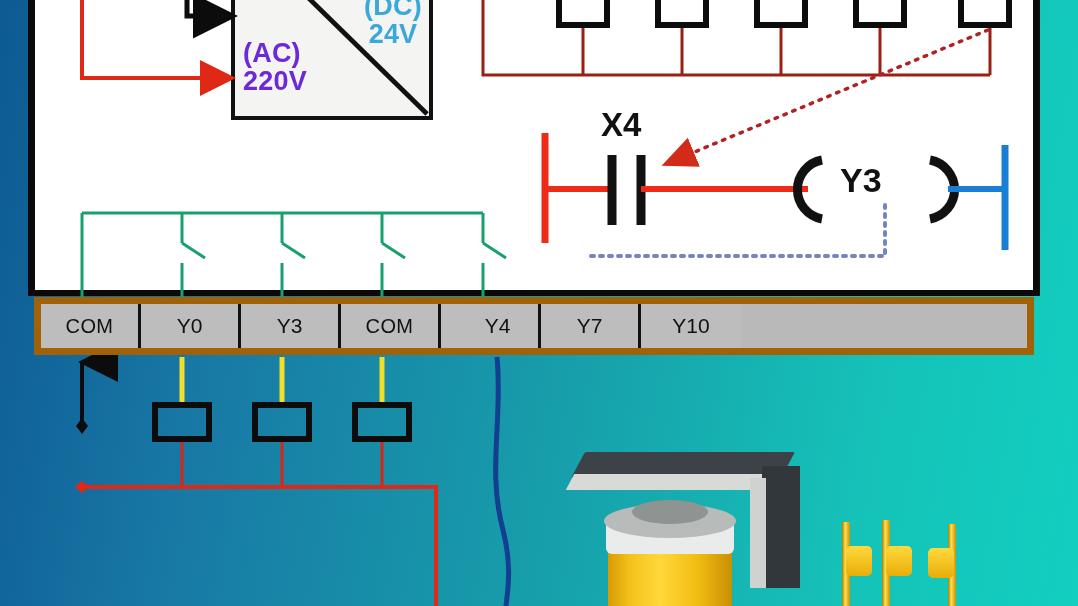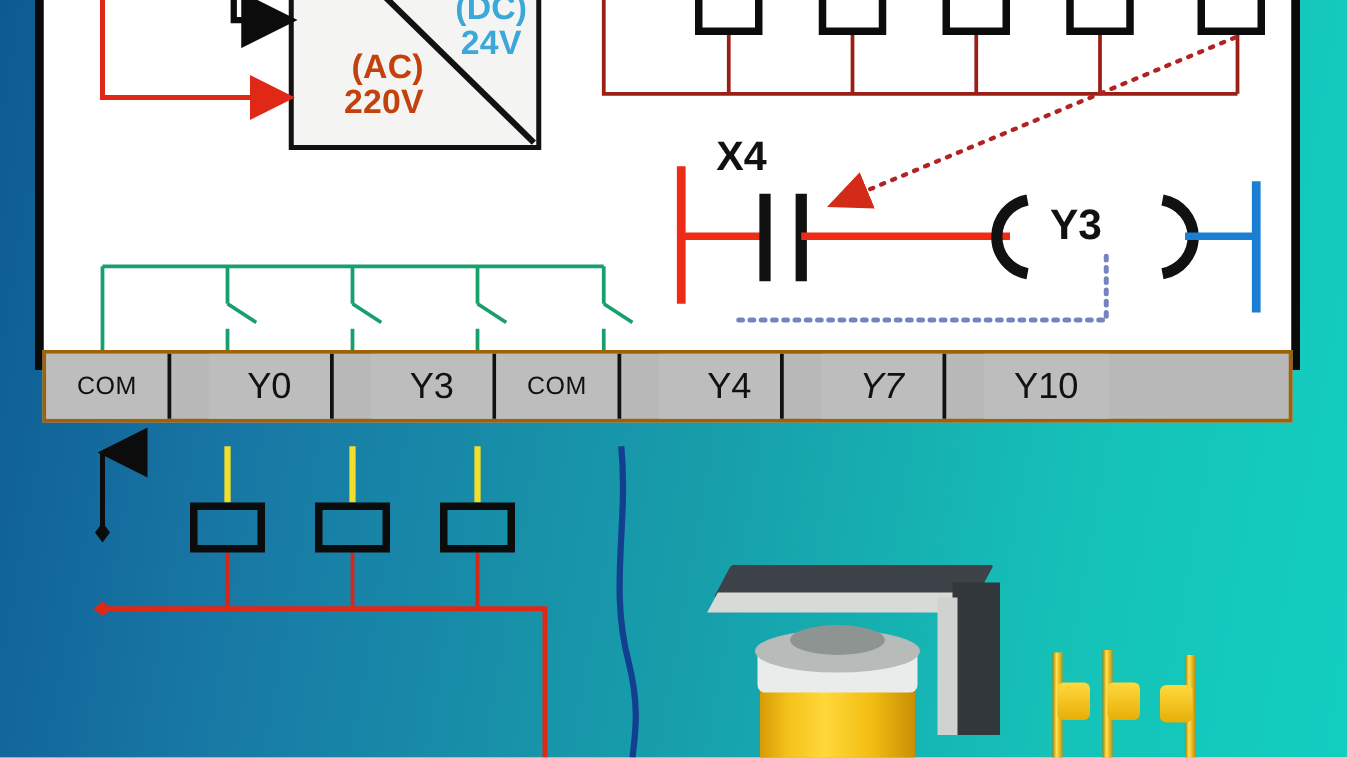--- a/index.html
+++ b/index.html
@@ -23,50 +23,50 @@
   }
 
   
   #power-supply{
     left:231px;top:-78px;width:202px;height:198px;
     background:#f4f4f2;border:4px solid #111;box-sizing:border-box;
   }
   #ps-diag{left:0;top:0;width:100%;height:100%;}
   .ps-label{font-weight:bold;line-height:1.02;letter-spacing:.2px;}
   #ps-dc{left:345px;top:-7px;color:#3aa8d8;font-size:27px;text-align:center;width:96px;}
-  #ps-ac{left:243px;top:40px;color:#c2410c;font-size:27px;text-align:right;width:96px;}
+  #ps-ac{left:243px;top:40px;color:#6d28d9;font-size:27px;text-align:left;width:96px;}
 
   
   svg.layer{position:absolute;left:0;top:0;width:1078px;height:606px;overflow:visible;pointer-events:none;}
 
   
   #terminal-strip{
-    left:34px;top:280px;height:58px;width:1000px;
-    display:flex;border:3px solid #a16207;box-sizing:border-box;background:#b9b9b9;
+    left:34px;top:297px;height:58px;width:1000px;
+    display:flex;border:7px solid #a16207;box-sizing:border-box;background:#b9b9b9;
   }
   .term{
     background:#bdbdbd;border-right:3px solid #111;
     display:flex;align-items:center;justify-content:center;
     color:#111;box-sizing:border-box;
   }
   .term:last-child{border-right:none;}
-  .term.out{font-size:29px;margin-left:30px;}
+  .term.out{font-size:21px;}
   .term.com{font-size:20px;letter-spacing:.4px;}
 
   
   .in-box{
     width:54px;height:46px;border:6px solid #0c0c0c;background:#ffffff;box-sizing:border-box;
   }
   
   .load-box{
     width:60px;height:40px;border:6px solid #0c0c0c;background:transparent;box-sizing:border-box;
   }
 
   
-  #lbl-x4{left:573px;top:106px;font-size:33px;font-weight:bold;color:#111;}
+  #lbl-x4{left:601px;top:106px;font-size:33px;font-weight:bold;color:#111;}
   #lbl-y3{left:840px;top:161px;font-size:34px;font-weight:bold;color:#111;}
 
   
   #machine{left:560px;top:448px;width:300px;height:158px;}
   .m-arm-top{left:18px;top:4px;width:210px;height:26px;background:#3c4247;
      transform:skewX(-28deg);border-radius:2px;}
   .m-arm-top-face{left:10px;top:26px;width:212px;height:16px;background:#d8dad8;
      transform:skewX(-28deg);}
   .m-arm-vert{left:202px;top:18px;width:38px;height:122px;background:#32373b;}
   .m-arm-vert-face{left:190px;top:30px;width:16px;height:110px;background:#cfd2cf;}
@@ -204,21 +204,21 @@
 
   <div class="abs" id="lbl-x4">X4</div>
   <div class="abs" id="lbl-y3">Y3</div>
 
   <div class="abs" id="terminal-strip">
     <div class="term com" style="flex:0 0 100px;">COM</div>
     <div class="term out" style="flex:0 0 100px;">Y0</div>
     <div class="term out" style="flex:0 0 100px;">Y3</div>
     <div class="term com" style="flex:0 0 100px;">COM</div>
     <div class="term out" style="flex:0 0 100px;padding-left:16px;">Y4</div>
-    <div class="term out" style="flex:0 0 100px;font-style:italic;">Y7</div>
+    <div class="term out" style="flex:0 0 100px;">Y7</div>
     <div class="term out" style="flex:0 0 100px;">Y10</div>
   </div>
 
   <div class="abs load-box" style="left:152px;top:402px;"></div>
   <div class="abs load-box" style="left:252px;top:402px;"></div>
   <div class="abs load-box" style="left:352px;top:402px;"></div>
 
   <div class="abs" id="machine">
     <div class="abs m-arm-top"></div>
     <div class="abs m-arm-top-face"></div>

